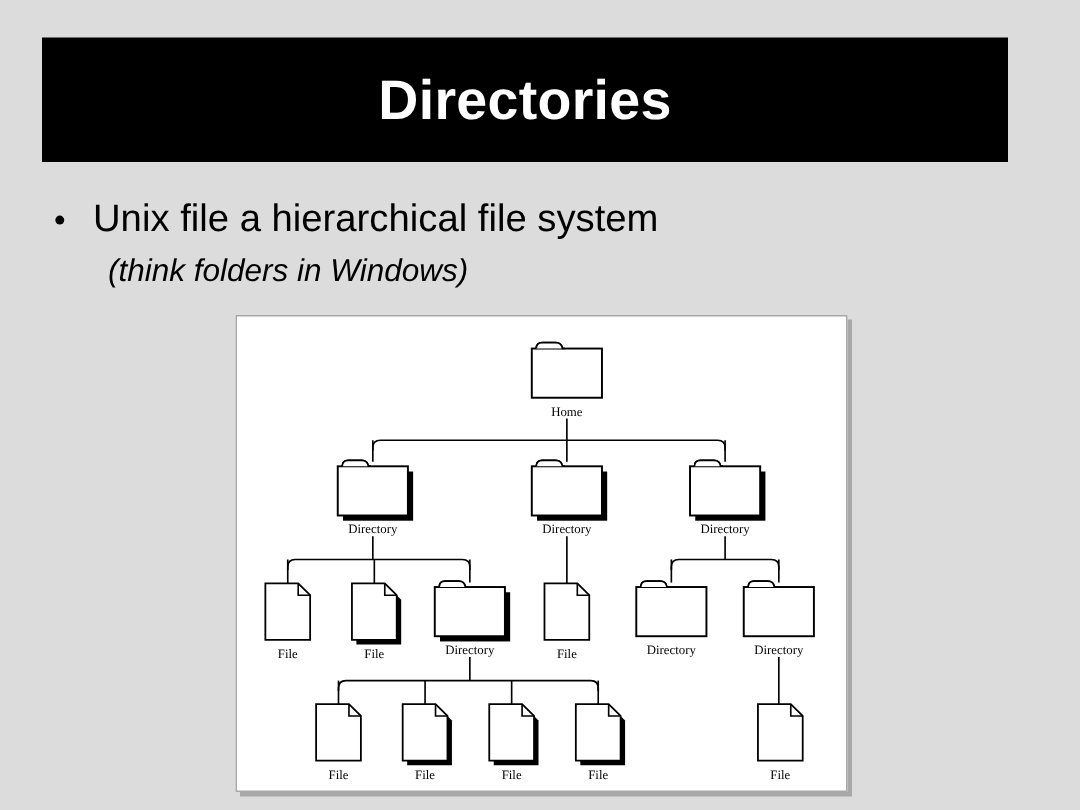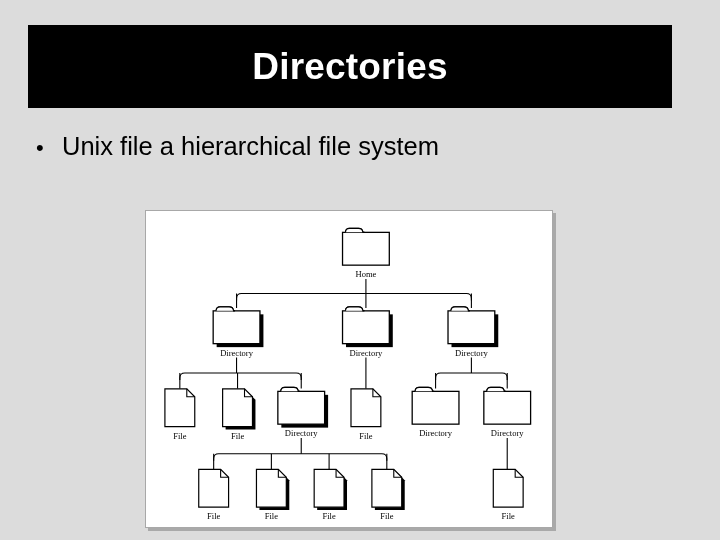--- a/index.html
+++ b/index.html
@@ -61,21 +61,21 @@
     margin-top: 8px;
     font-size: 21px;
     font-style: italic;
     color: #000000;
     line-height: 1.15;
   }
 
   
   #diagram-panel {
     position: absolute;
-    left: 145px;
+    left: 157px;
     top: 210px;
     width: 408px;
     height: 318px;
     background: #ffffff;
     border: 1px solid #a8a8a8;
     box-shadow: 3px 3px 0 rgba(128,128,128,0.55);
     box-sizing: border-box;
     overflow: hidden;
   }
   #diagram-svg {
@@ -94,20 +94,21 @@
 
 <div id="title-banner">
   <div id="title-text">Directories</div>
 </div>
 
 <div id="bullet-block">
   <div id="bullet-line">
     <span id="bullet-dot">•</span>
     <span id="bullet-text">Unix file a hierarchical file system</span>
   </div>
+  <div id="bullet-sub">(think folders in Windows)</div>
 </div>
 
 <div id="diagram-panel">
   <svg id="diagram-svg" viewBox="145 210 408 318" preserveAspectRatio="none">
     <g id="edge-layer">
         <path d="M 366 278.5 L 366 293" fill="none" stroke="#000000" stroke-width="1.1"></path>
         <path d="M 236 300 L 236 298 Q 236 293 241 293 L 467 293 Q 472 293 472 298 L 472 300" fill="none" stroke="#000000" stroke-width="1.1"></path>
         <path d="M 236 293 L 236 307.5" fill="none" stroke="#000000" stroke-width="1.1"></path>
         <path d="M 366 293 L 366 307.5" fill="none" stroke="#000000" stroke-width="1.1"></path>
         <path d="M 472 293 L 472 307.5" fill="none" stroke="#000000" stroke-width="1.1"></path>

